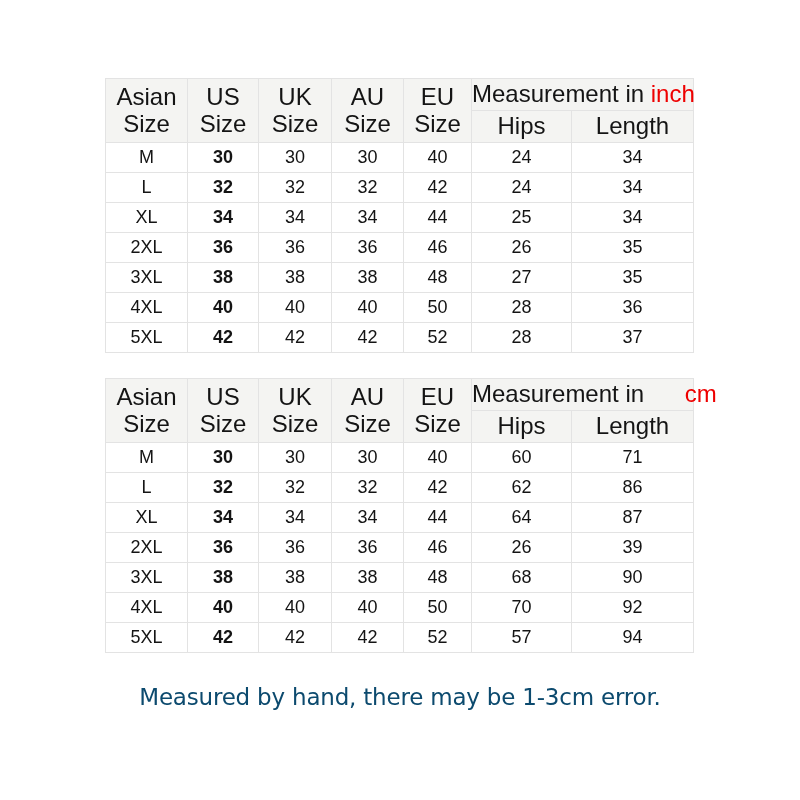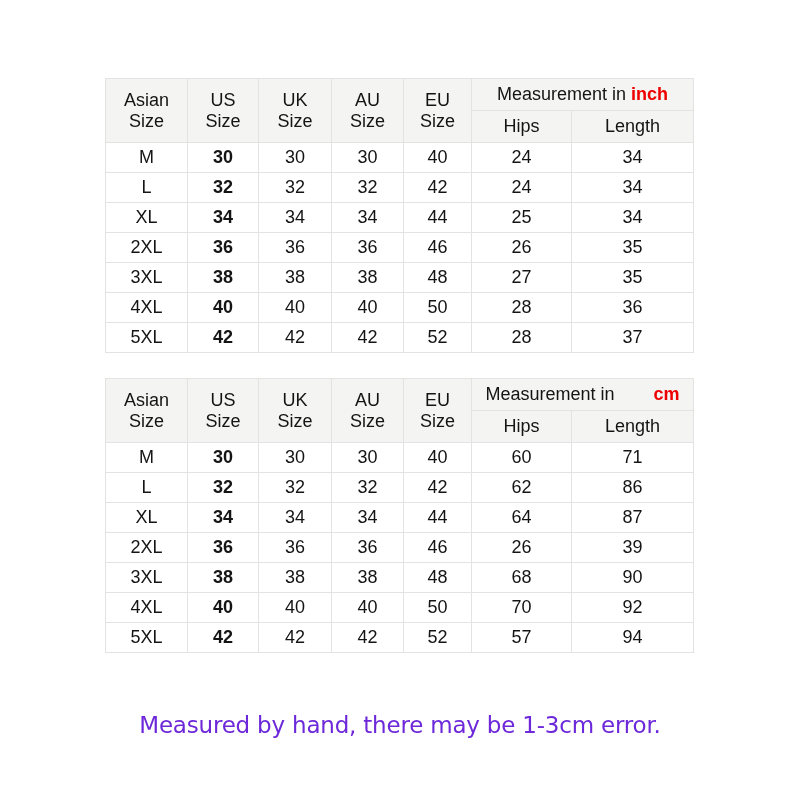--- a/index.html
+++ b/index.html
@@ -47,21 +47,21 @@
     text-align: center;
     vertical-align: middle;
     padding: 0;
     line-height: 1.12;
   }
 
   
   .size-table thead th {
     background: #f4f4f2;
     font-weight: normal;
-    font-size: 18px;
+    font-size: 24px;
     color: #141414;
   }
   th.hdr-tall {
     height: 62px;
     font-size: 18px;
   }
   th.hdr-tall .line {
     display: block;
   }
   th.hdr-bold {
@@ -71,44 +71,44 @@
   th.hdr-span {
     height: 31px;
     font-size: 17px;
     white-space: nowrap;
   }
   th.hdr-sub {
     height: 31px;
     font-size: 17px;
   }
   .unit-accent {
-    font-weight: bold;
+    font-weight: normal;
   }
 
   
   .size-table tbody td {
     height: 29px;
     font-size: 18px;
     background: #ffffff;
     color: #141414;
   }
   .size-table tbody td.cell-us {
     font-weight: bold;
   }
 
   
   .footer-note {
     position: absolute;
-    top: 712px;
+    top: 684px;
     left: 0;
     width: 800px;
     text-align: center;
     font-size: 23px;
     font-family: "DejaVu Sans", "Liberation Sans", sans-serif;
-    color: #6d28d9;
+    color: #0c4a6e;
     letter-spacing: -0.2px;
   }
 </style>
 </head>
 <body>
 
 <div class="page">
 
   <table class="size-table" id="table-inch">
     <colgroup>

